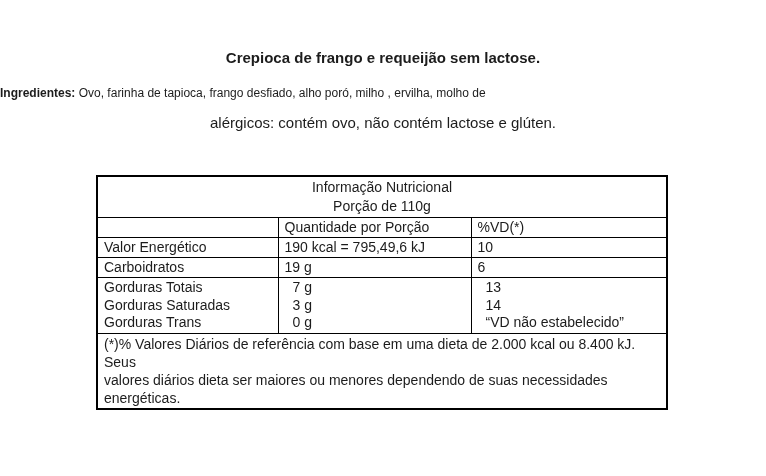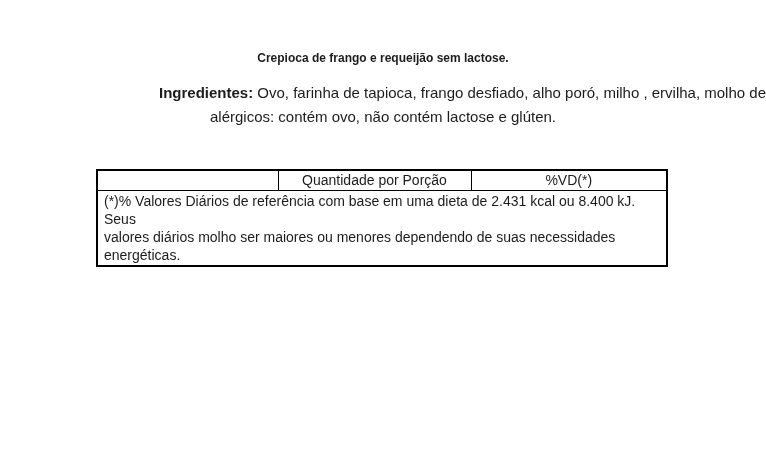--- a/index.html
+++ b/index.html
@@ -9,53 +9,53 @@
     color: #1c1c1c;
     font-family: "Liberation Sans", sans-serif;
     overflow: hidden;
   }
   .page { position: relative; width: 766px; height: 476px; }
 
   .doc-title {
     margin-top: 48px;
     text-align: center;
     font-weight: bold;
-    font-size: 12px;
+    font-size: 15px;
     line-height: 20px;
   }
   .ingredients {
     margin-top: 15px;
-    text-align: right;
-    font-size: 15px;
+    text-align: left;
+    font-size: 12px;
     line-height: 20px;
   }
   .ingredients .lbl { font-weight: bold; }
   .allergens {
-    margin-top: 4px;
+    margin-top: 10px;
     text-align: center;
     font-size: 15px;
     line-height: 20px;
   }
 
   table.nutrition {
     margin: 42px 0 0 96px;
     border-collapse: collapse;
     table-layout: fixed;
     width: 570px;
     border: 2px solid #000;
     font-size: 14px;
   }
   table.nutrition td {
     border: 1px solid #000;
     padding: 1px 6px;
     line-height: 17px;
     vertical-align: middle;
     overflow: hidden;
   }
-  td.center, .center div { text-align: center; margin-left: 8px; }
+  td.center, .center div { text-align: left; margin-left: 8px; }
   .tbl-title-cell div { line-height: 19px; text-align: center; }
   .footnote-cell { line-height: 18px; }
   .footnote-cell div { line-height: 18px; text-align: left; }
   .group-cell div { line-height: 17.5px; }
 </style>
 </head>
 <body>
 
 <div class="page">
 
@@ -68,36 +68,69 @@
   <div class="allergens">alérgicos: contém ovo, não contém lactose e glúten.</div>
 
   <table class="nutrition">
     <colgroup>
       <col style="width:181px">
       <col style="width:193px">
       <col style="width:196px">
     </colgroup>
 
     <tbody>
+        <tr>
+      <td colspan="3" class="tbl-title-cell">
+        <div>Informação Nutricional</div>
+        <div>Porção de 110g</div>
+      </td>
+    </tr>
 
     <tr>
       <td></td>
       <td class="center">Quantidade por Porção</td>
       <td class="center">%VD(*)</td>
     </tr>
 
+    <tr>
+      <td>Valor Energético</td>
+      <td class="center">190 kcal = 795,49,6 kJ</td>
+      <td class="center">10</td>
+    </tr>
+
+    <tr>
+      <td>Carboidratos</td>
+      <td class="center">19 g</td>
+      <td class="center">6</td>
+    </tr>
 
 
-
+    <tr>
+      <td class="group-cell">
+        <div>Gorduras Totais</div>
+        <div>Gorduras Saturadas</div>
+        <div>Gorduras Trans</div>
+      </td>
+      <td class="group-cell center">
+        <div>7 g</div>
+        <div>3 g</div>
+        <div>0 g</div>
+      </td>
+      <td class="group-cell center">
+        <div>13</div>
+        <div>14</div>
+        <div>“VD não estabelecido”</div>
+      </td>
+    </tr>
 
 
 
     <tr>
       <td colspan="3" class="footnote-cell">
-        <div>(*)% Valores Diários de referência com base em uma dieta de 2.431 kcal ou 8.400 kJ. Seus</div>
-        <div>valores diários molho ser maiores ou menores dependendo de suas necessidades</div>
+        <div>(*)% Valores Diários de referência com base em uma dieta de 2.000 kcal ou 8.400 kJ. Seus</div>
+        <div>valores diários dieta ser maiores ou menores dependendo de suas necessidades</div>
         <div>energéticas.</div>
       </td>
     </tr>
   </tbody>
     </table>
 
 </div>
 
 </body></html>

